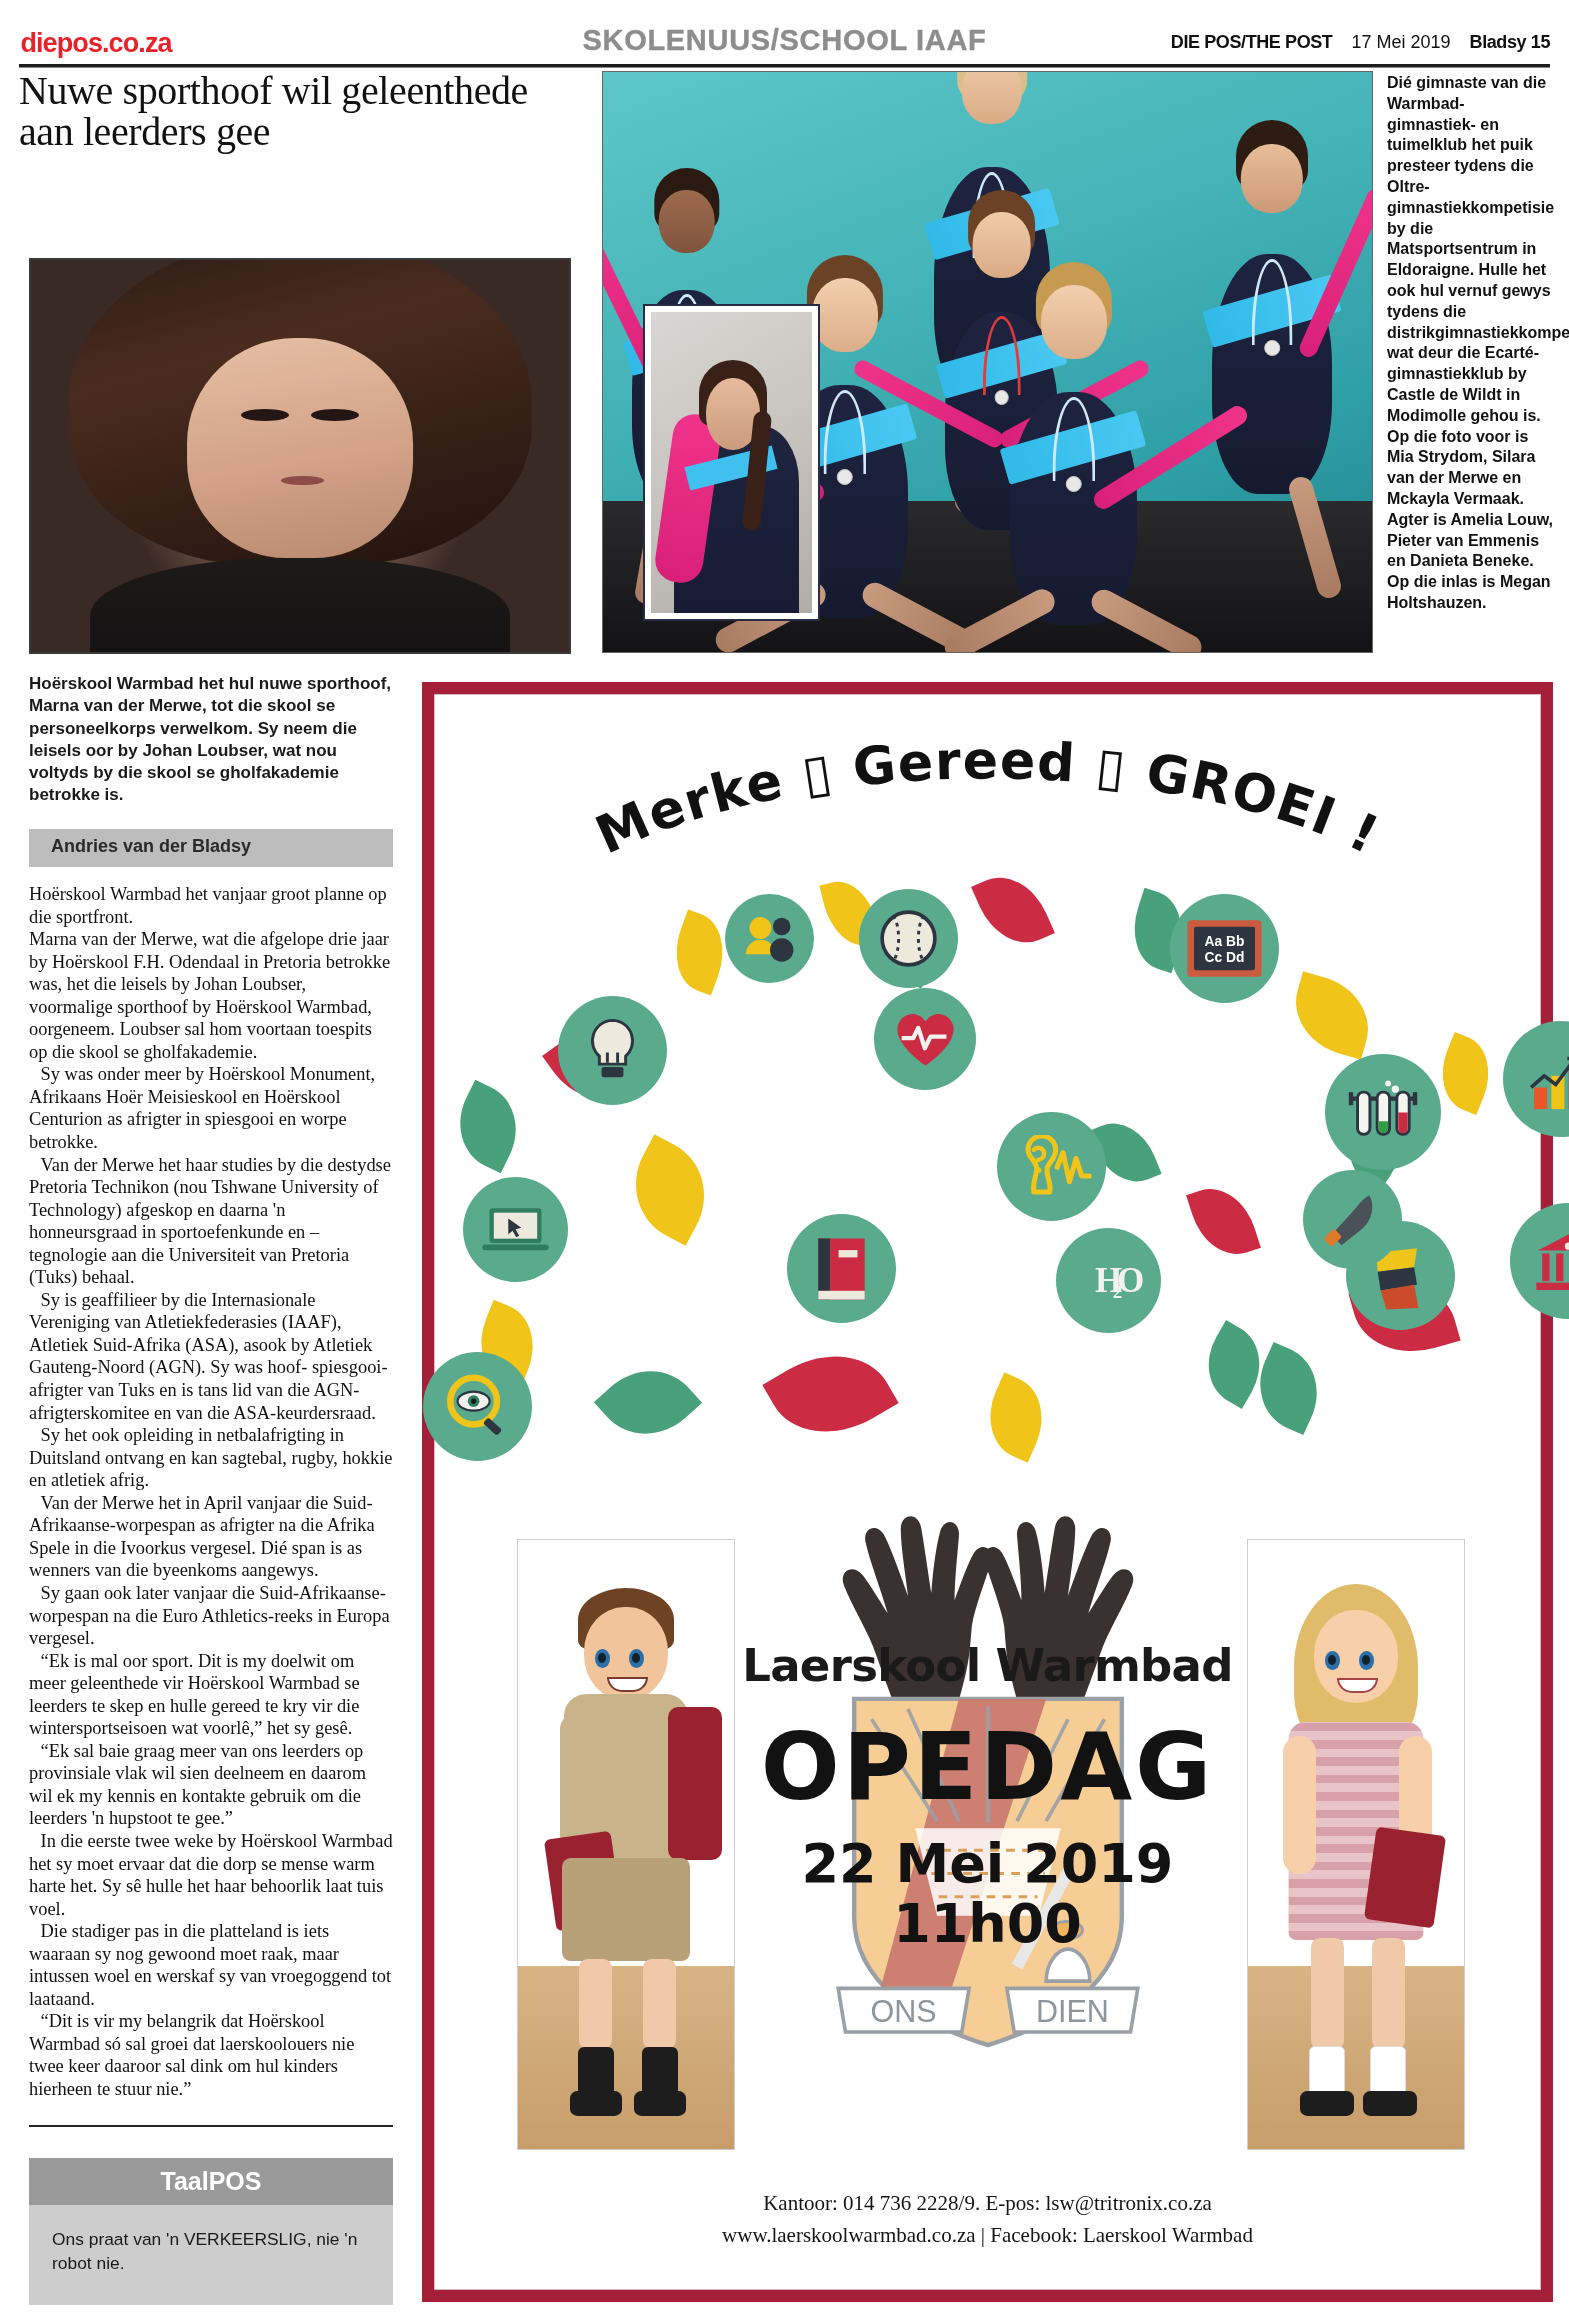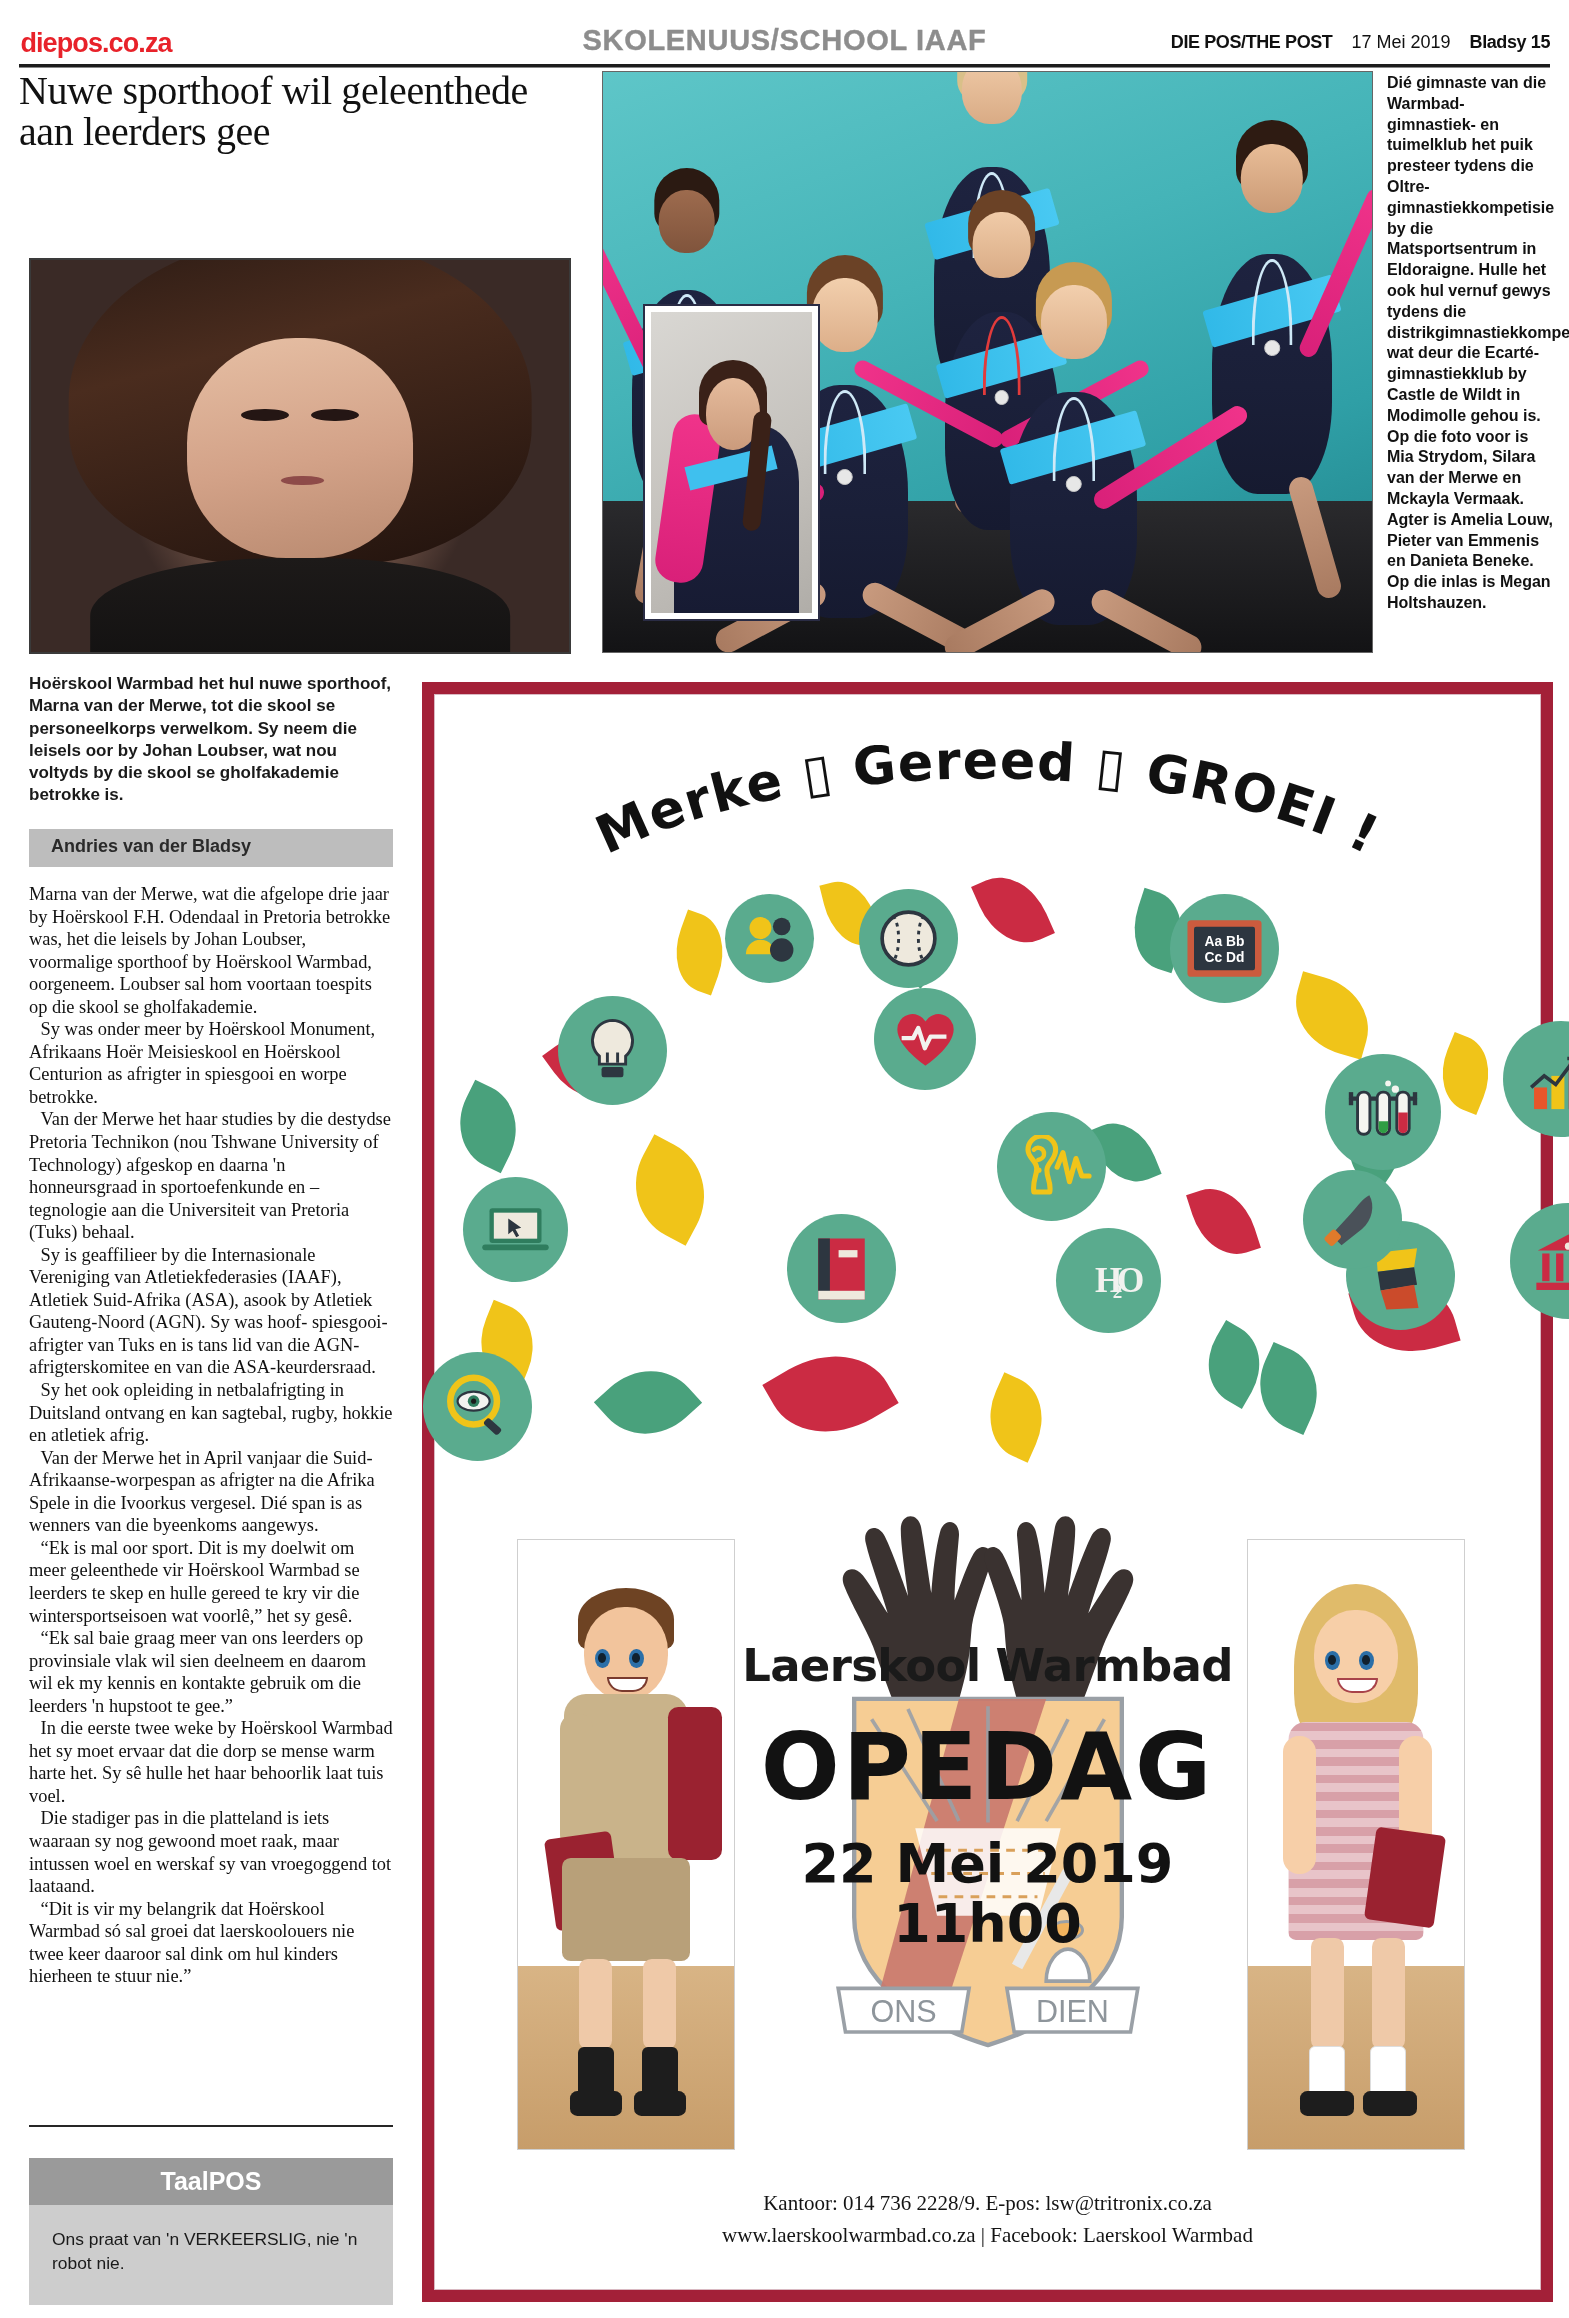--- a/index.html
+++ b/index.html
@@ -319,26 +319,28 @@
   <div class="pt-body"></div>
 </div>
 
 <div class="lead">Hoërskool Warmbad het hul nuwe sporthoof, Marna van der Merwe, tot die skool se personeelkorps verwelkom. Sy neem die leisels oor by Johan Loubser, wat nou voltyds by die skool se gholfakademie betrokke is.</div>
 
 <div class="byline-bar">
   <span>Andries van der Bladsy</span>
 </div>
 
 <div class="body-col">
+  <p>Hoërskool Warmbad het vanjaar groot planne op die sportfront.</p>
   <p>Marna van der Merwe, wat die afgelope drie jaar by Hoërskool F.H. Odendaal in Pretoria betrokke was, het die leisels by Johan Loubser, voormalige sporthoof by Hoërskool Warmbad, oorgeneem. Loubser sal hom voortaan toespits op die skool se gholfakademie.</p>
   <p class="ind">Sy was onder meer by Hoërskool Monument, Afrikaans Hoër Meisieskool en Hoërskool Centurion as afrigter in spiesgooi en worpe betrokke.</p>
   <p class="ind">Van der Merwe het haar studies by die destydse Pretoria Technikon (nou Tshwane University of Technology) afgeskop en daarna 'n honneursgraad in sportoefenkunde en –tegnologie aan die Universiteit van Pretoria (Tuks) behaal.</p>
   <p class="ind">Sy is geaffilieer by die Internasionale Vereniging van Atletiekfederasies (IAAF), Atletiek Suid-Afrika (ASA), asook by Atletiek Gauteng-Noord (AGN). Sy was hoof- spiesgooi-afrigter van Tuks en is tans lid van die AGN-afrigterskomitee en van die ASA-keurdersraad.</p>
   <p class="ind">Sy het ook opleiding in netbalafrigting in Duitsland ontvang en kan sagtebal, rugby, hokkie en atletiek afrig.</p>
   <p class="ind">Van der Merwe het in April vanjaar die Suid-Afrikaanse-worpespan as afrigter na die Afrika Spele in die Ivoorkus vergesel. Dié span is as wenners van die byeenkoms aangewys.</p>
+  <p class="ind">Sy gaan ook later vanjaar die Suid-Afrikaanse-worpespan na die Euro Athletics-reeks in Europa vergesel.</p>
   <p class="ind">“Ek is mal oor sport. Dit is my doelwit om meer geleenthede vir Hoërskool Warmbad se leerders te skep en hulle gereed te kry vir die wintersportseisoen wat voorlê,” het sy gesê.</p>
   <p class="ind">“Ek sal baie graag meer van ons leerders op provinsiale vlak wil sien deelneem en daarom wil ek my kennis en kontakte gebruik om die leerders 'n hupstoot te gee.”</p>
   <p class="ind">In die eerste twee weke by Hoërskool Warmbad het sy moet ervaar dat die dorp se mense warm harte het. Sy sê hulle het haar behoorlik laat tuis voel.</p>
   <p class="ind">Die stadiger pas in die platteland is iets waaraan sy nog gewoond moet raak, maar intussen woel en werskaf sy van vroegoggend tot laataand.</p>
   <p class="ind">“Dit is vir my belangrik dat Hoërskool Warmbad só sal groei dat laerskoolouers nie twee keer daaroor sal dink om hul kinders hierheen te stuur nie.”</p>
 </div>
 
 <div class="taal-rule"></div>
 <div class="taal-box">
   <div class="taal-head">

